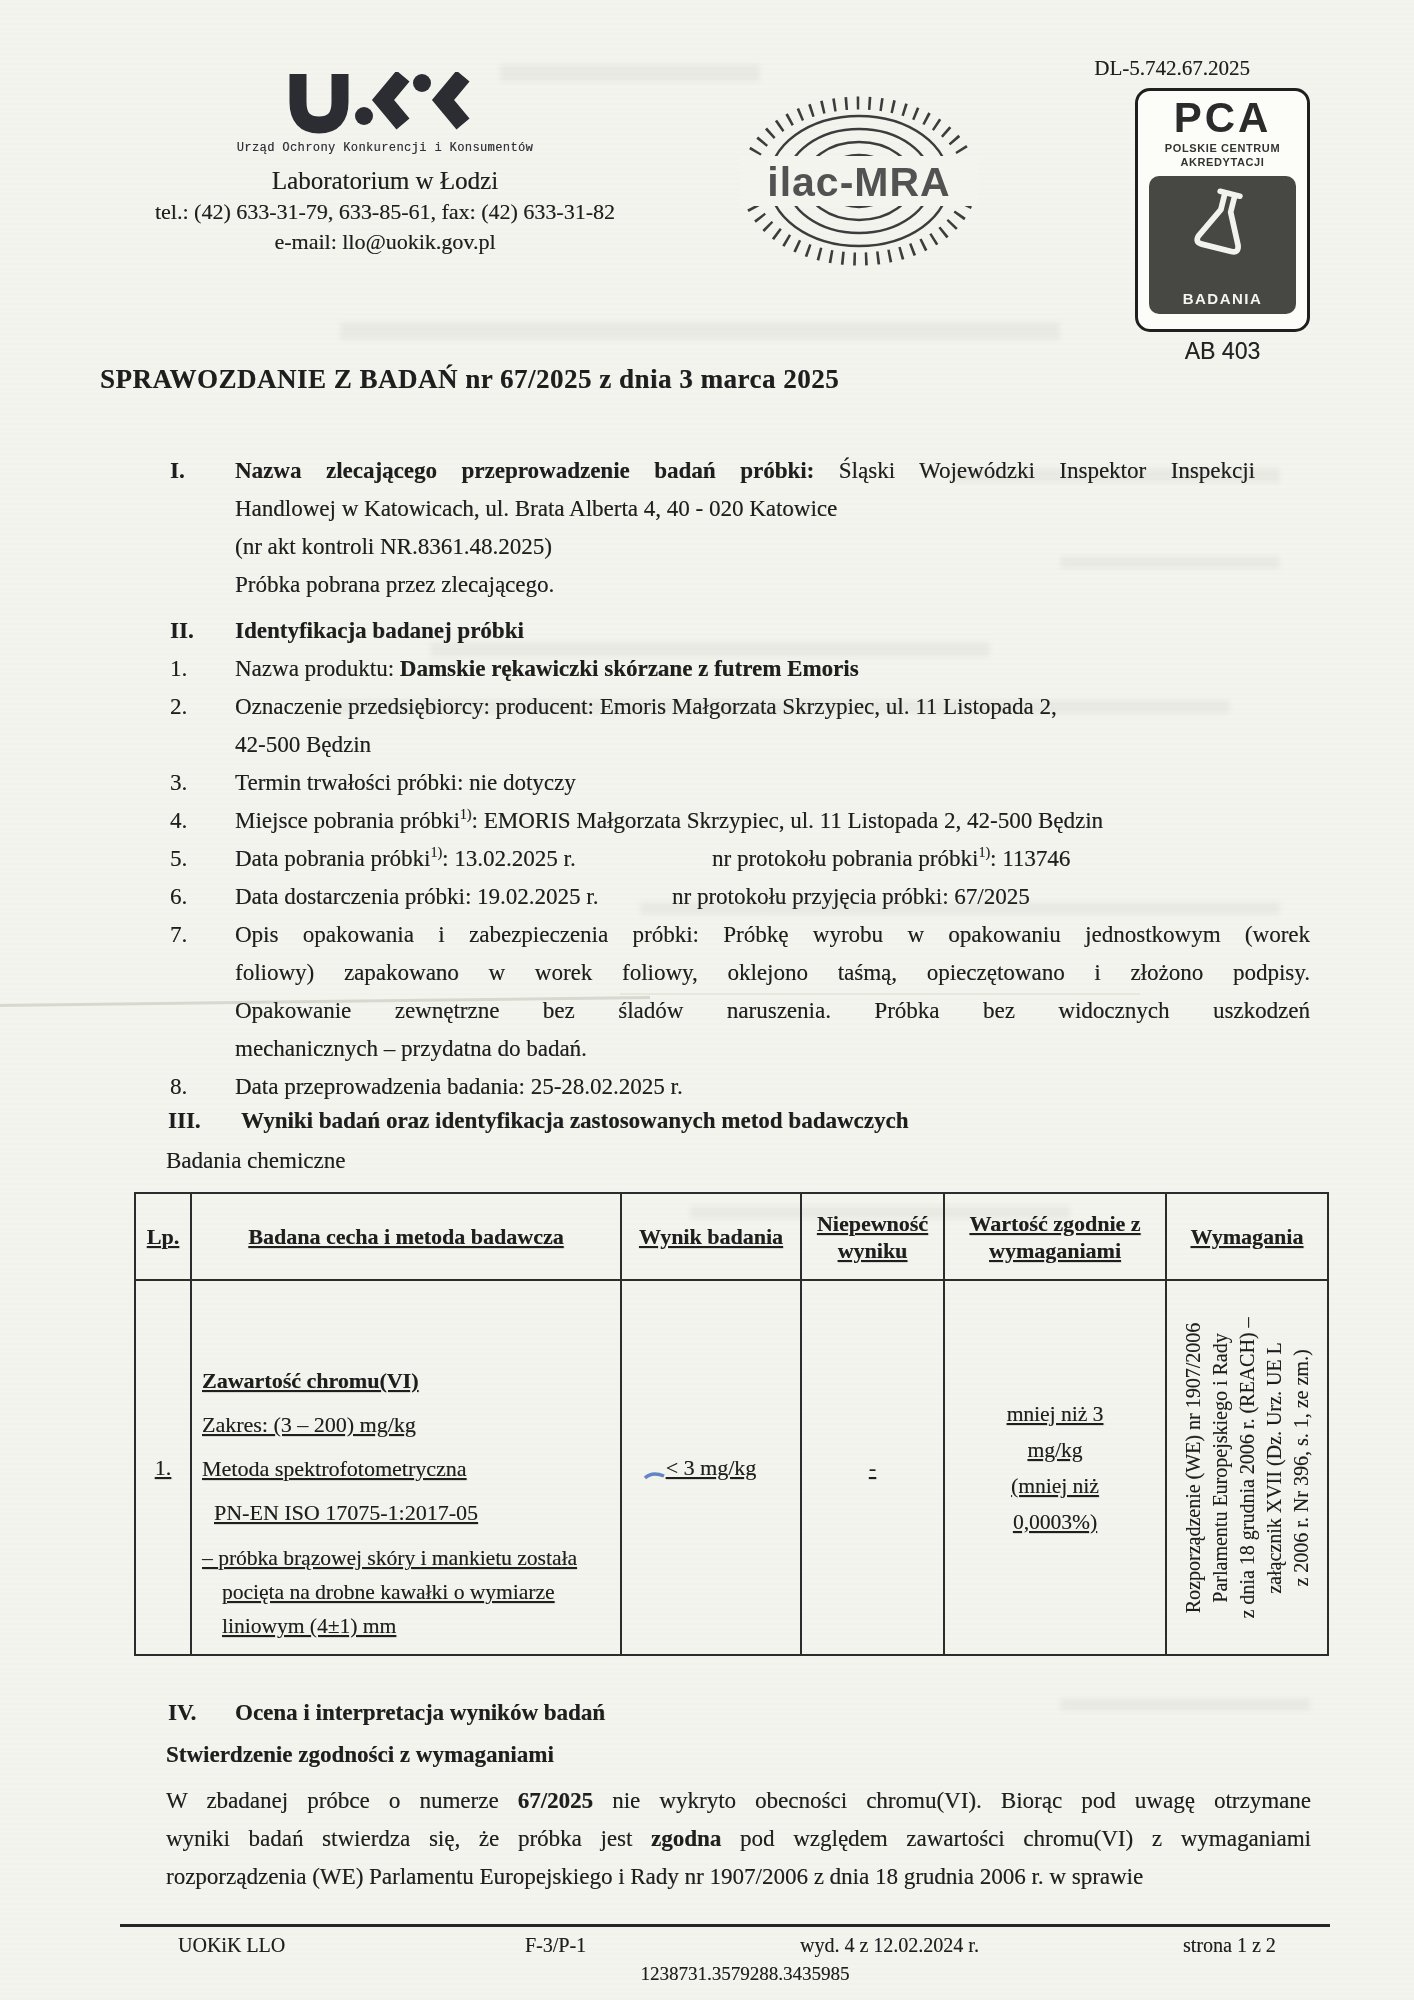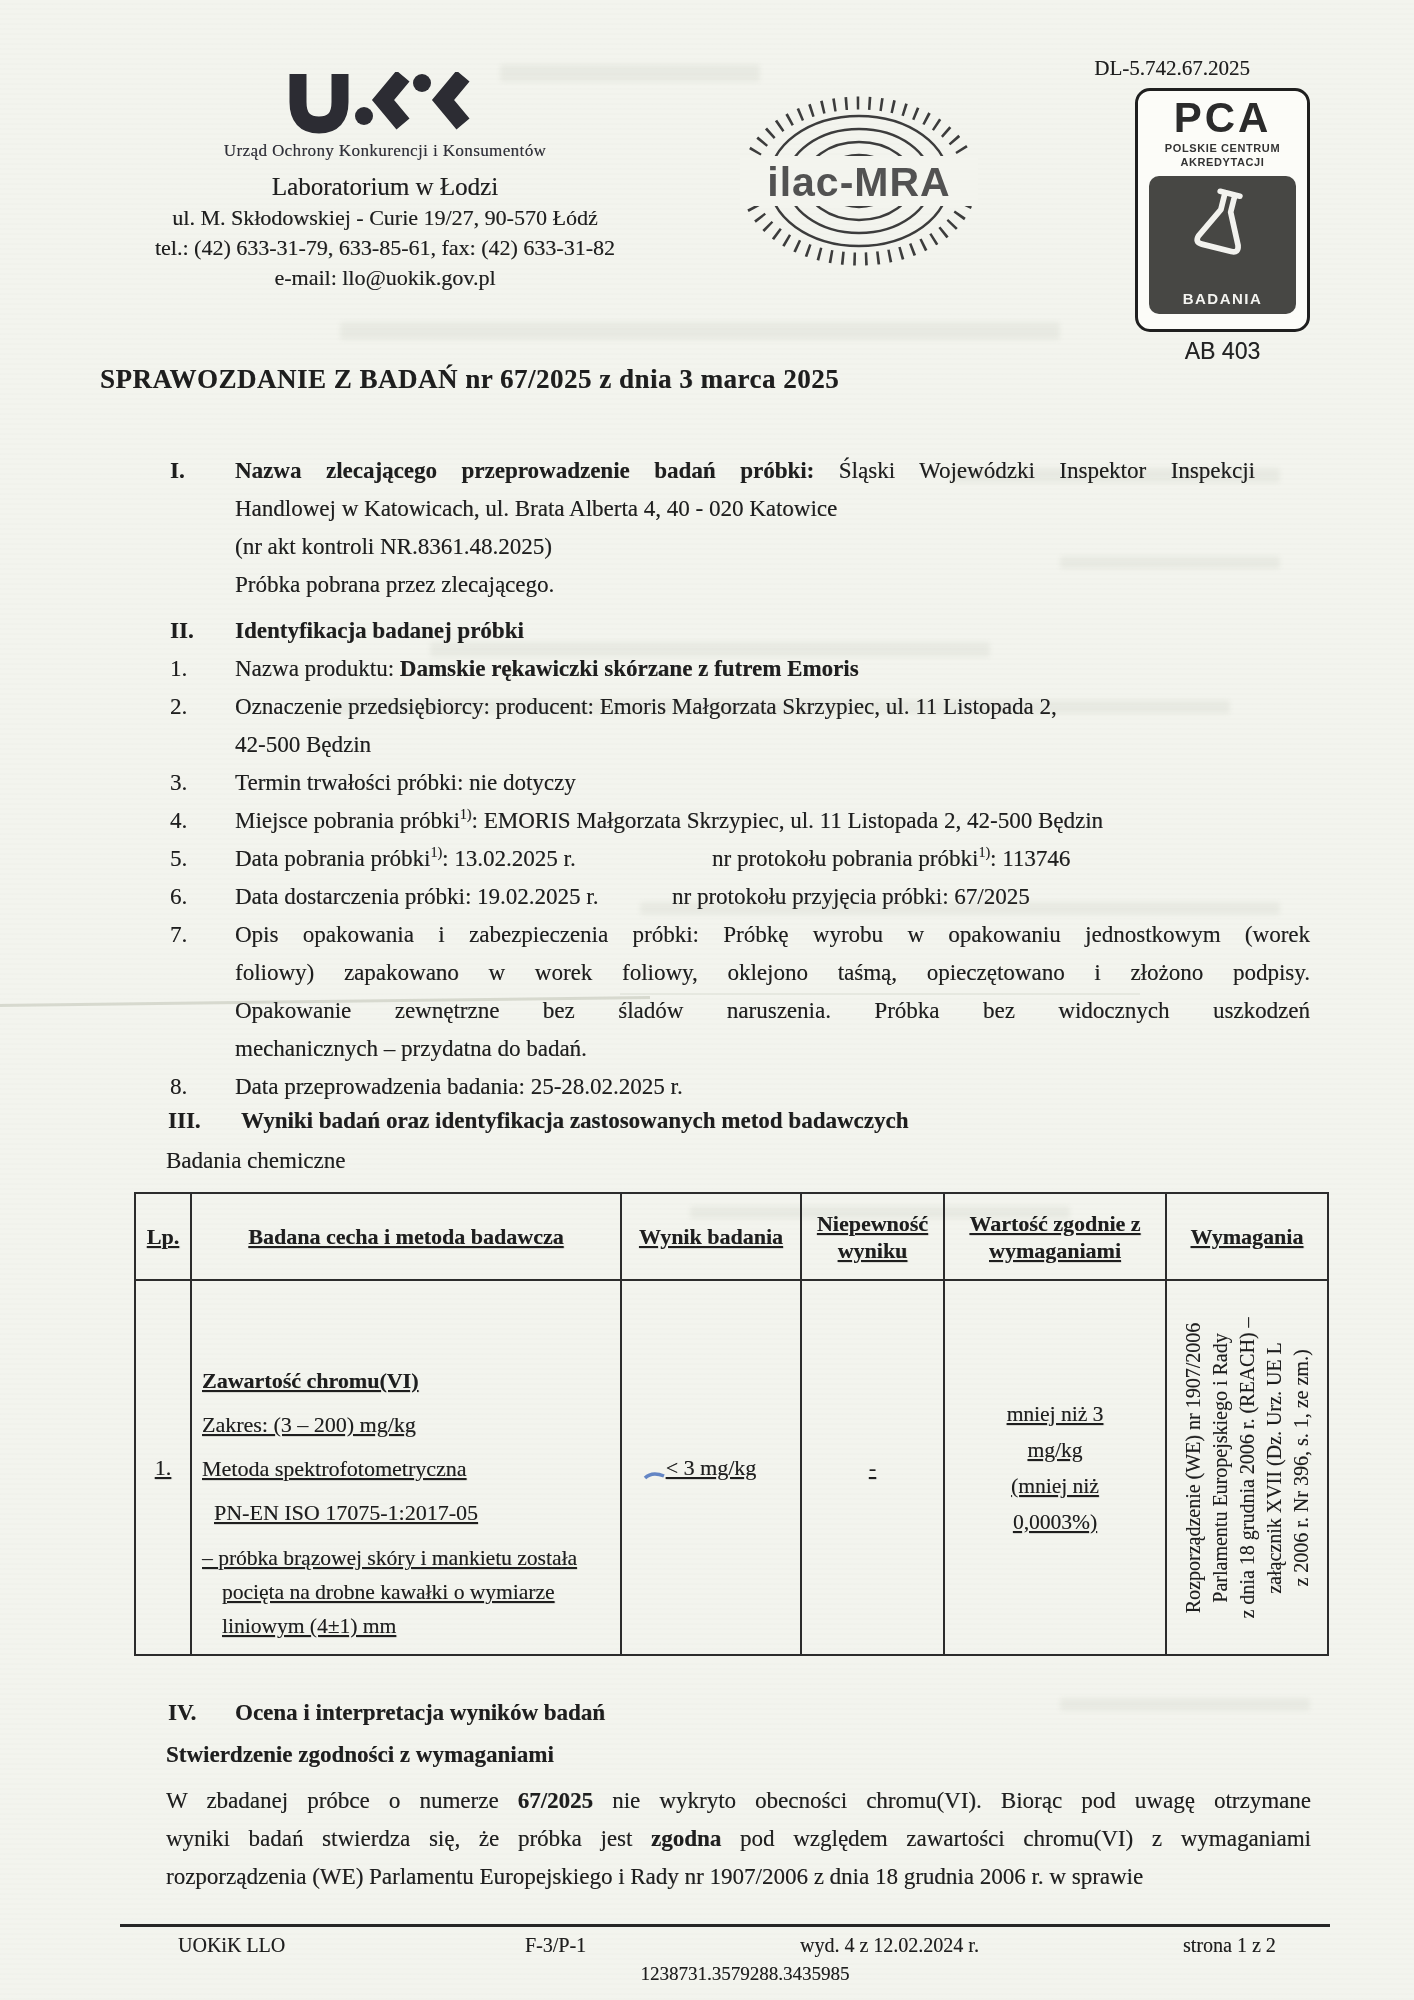--- a/index.html
+++ b/index.html
@@ -13,21 +13,21 @@
     color:#1e1e1e;
   }
   .abs{position:absolute;}
   .ink{text-shadow:0.3px 0.3px 0.4px rgba(25,25,25,0.45);}
   .t{font-size:23px;line-height:38px;white-space:nowrap;}
   .b{font-weight:bold;}
   .jl{text-align:justify;text-align-last:justify;white-space:normal;}
   sup.fn{font-size:14px;line-height:0;vertical-align:9px;}
   
   .letterhead{left:85px;top:72px;width:600px;text-align:center;}
-  .org-name{font-family:Liberation Serif, serif;font-size:17px;color:#30303a;letter-spacing:.4px;margin-top:3px;}
+  .org-name{font-family:Liberation Mono, monospace;font-size:12px;color:#30303a;letter-spacing:.4px;margin-top:3px;}
   .lab-name{font-size:25px;font-weight:normal;margin-top:12px;}
   .addr{font-size:22px;margin-top:4px;}
   .doc-ref{left:1000px;top:56px;width:250px;text-align:right;font-size:21px;}
   
   .pca-box{left:1135px;top:88px;width:175px;height:244px;border:3px solid #1f1f1f;border-radius:15px;background:#fcfcf8;text-align:center;box-sizing:border-box;font-family:"Liberation Sans",sans-serif;}
   .pca-acr{font-size:42px;font-weight:bold;letter-spacing:3px;color:#2b2b2b;margin-top:4px;line-height:46px;}
   .pca-name{font-size:11px;font-weight:bold;letter-spacing:.6px;color:#333;line-height:14px;}
   .pca-dark{width:147px;height:138px;margin:7px auto 0;background:#474744;border-radius:10px;position:relative;}
   .pca-badania{position:absolute;bottom:7px;width:100%;color:#f4f4f0;font-size:15px;font-weight:bold;letter-spacing:1.5px;}
   .ab-num{left:1135px;top:338px;width:175px;text-align:center;font-family:"Liberation Sans",sans-serif;font-size:23px;color:#222;}
@@ -80,21 +80,20 @@
       <g fill="none" stroke="#2c2c33" stroke-width="17" stroke-linejoin="miter">
         <path d="M13 2 V30 Q13 53 34 53 Q55 53 55 30 V2"></path>
         <path d="M118 4 L98 28 L118 52"></path>
         <path d="M178 4 L158 28 L178 52"></path>
       </g>
       <circle cx="79" cy="44" r="9" fill="#2c2c33"></circle>
       <circle cx="137" cy="11" r="9" fill="#2c2c33"></circle>
     </svg>
     <div class="org-name">Urząd Ochrony Konkurencji i Konsumentów</div>
     <div class="lab-name">Laboratorium w Łodzi</div>
-    <div class="addr">ul. M. Skłodowskiej - Curie 19/27, 90-570 Łódź</div>
     <div class="addr">tel.: (42) 633-31-79, 633-85-61, fax: (42) 633-31-82</div>
     <div class="addr">e-mail: llo@uokik.gov.pl</div>
   </div>
 
   <div class="abs doc-ref ink">DL-5.742.67.2025</div>
 
   <svg class="abs" style="left:728px;top:90px;" width="262" height="182" viewBox="0 0 262 182">
     <g stroke="#3c3c3c" fill="none">
       <ellipse cx="131" cy="91" rx="112" ry="78" stroke-width="13" stroke-dasharray="2.6 9.2"></ellipse>
       <ellipse cx="131" cy="91" rx="18" ry="13" stroke-width="2.4"></ellipse>

